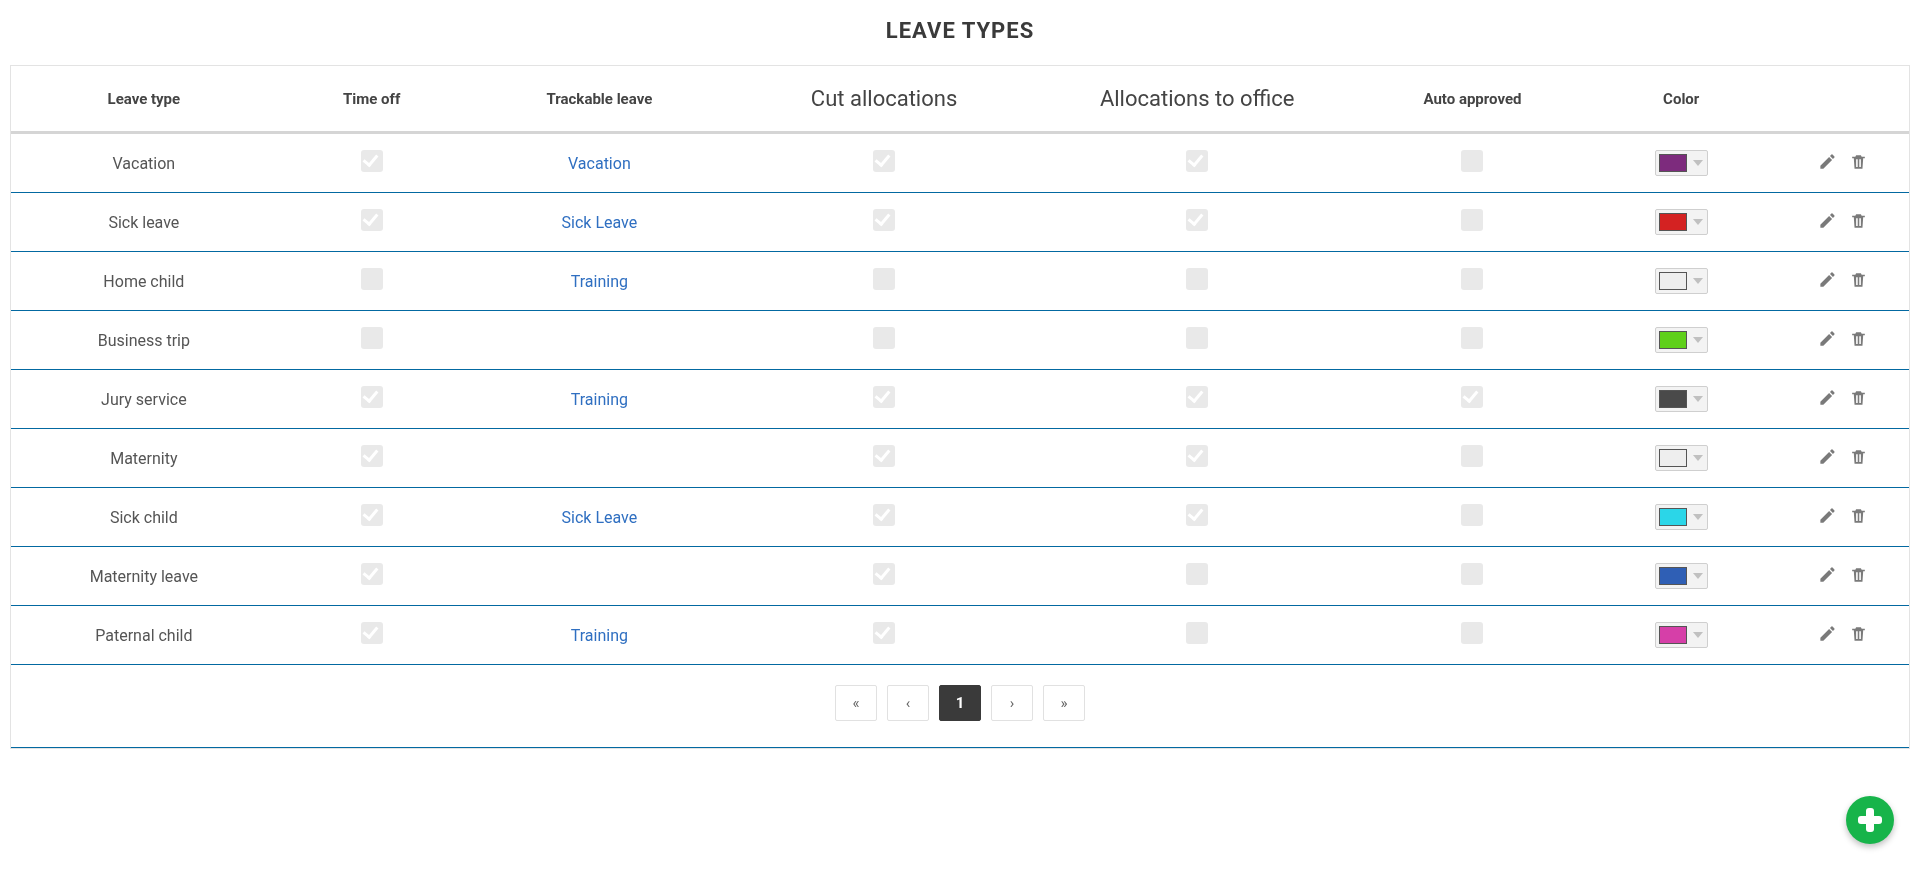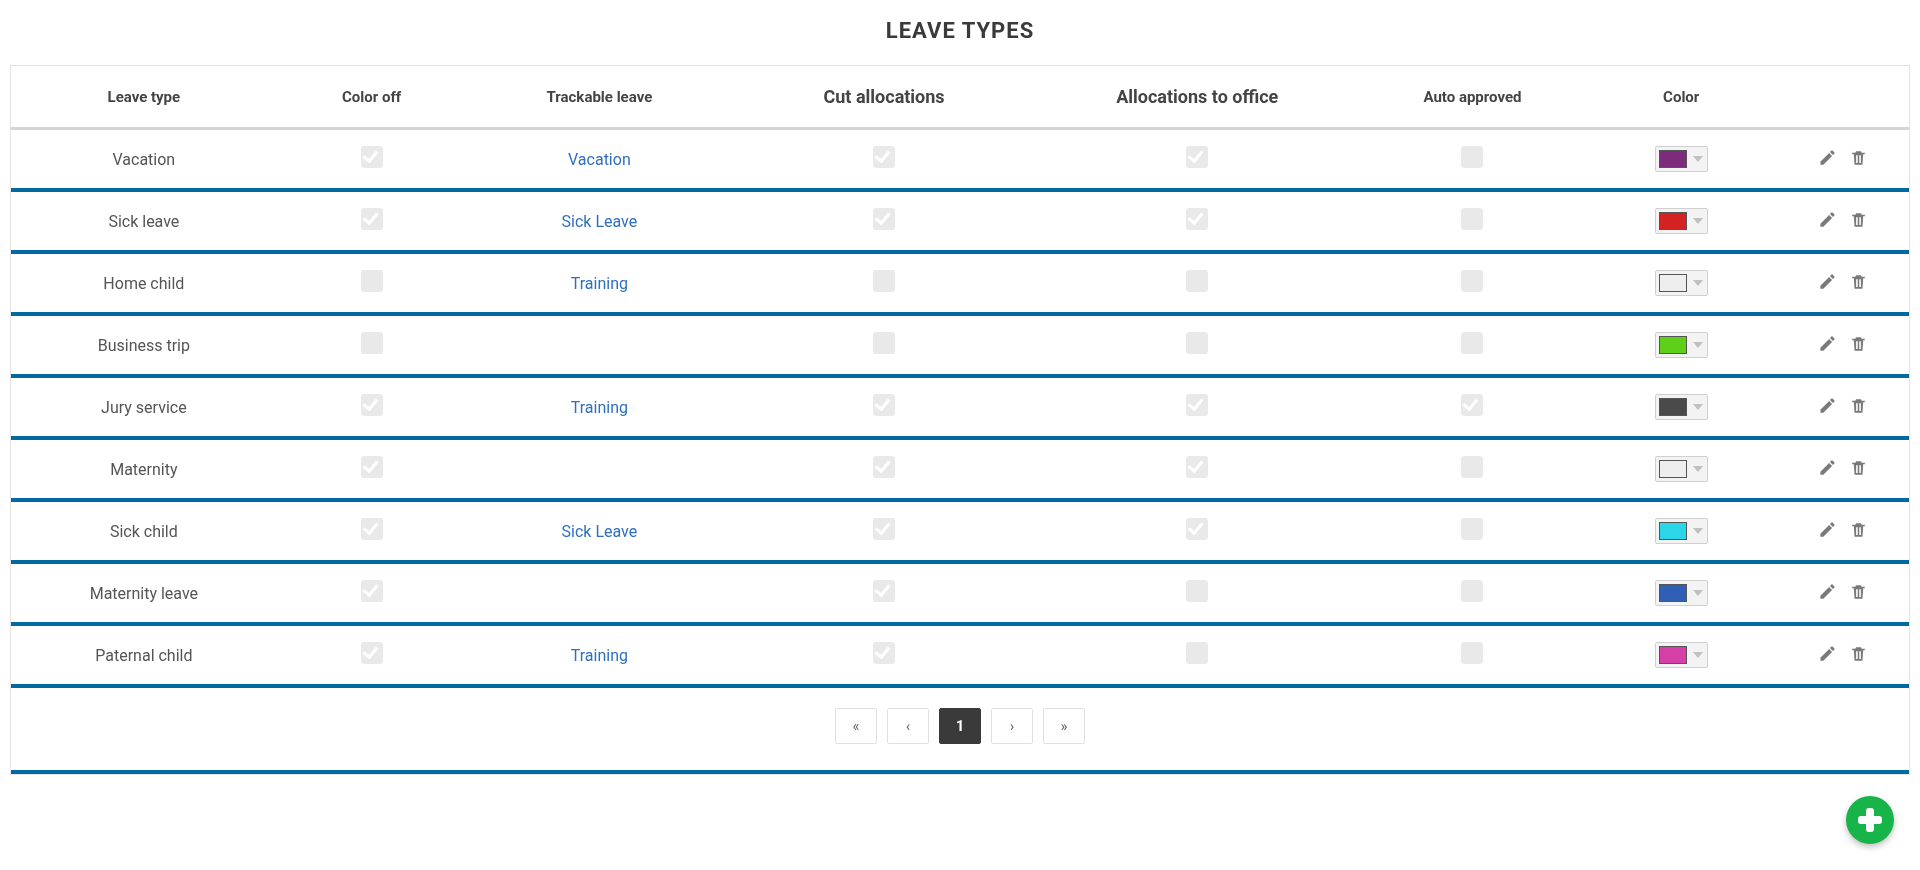--- a/index.html
+++ b/index.html
@@ -30,23 +30,23 @@
   }
   thead th {
     font-size: 15px;
     font-weight: 700;
     color: #444;
     padding: 20px 8px;
     text-align: center;
     border-bottom: 3px solid #d5d5d5;
     background: #fff;
   }
-  thead th.big { font-size: 18px; font-weight: 700; }
+  thead th.big { font-size: 22px; font-weight: 400; }
   tbody tr {
-    border-bottom: 4px solid #0369a1;
+    border-bottom: 1px solid #0369a1;
   }
   tbody td {
     padding: 16px 8px;
     text-align: center;
     font-size: 16px;
     color: #555;
     vertical-align: middle;
     height: 56px;
   }
   .link { color: #2f6fc1; text-decoration: none; font-size: 16px; }
@@ -157,21 +157,21 @@
         <col style="width:14%">
       <col style="width:16%">
         <col style="width:17%">
         <col style="width:12%">
       <col style="width:10%">
         <col style="width:7%">
     </colgroup>
     <thead>
       <tr>
         <th>Leave type</th>
-        <th>Color off</th>
+        <th>Time off</th>
         <th>Trackable leave</th>
         <th class="big">Cut allocations</th>
         <th class="big">Allocations to office</th>
         <th>Auto approved</th>
         <th>Color</th>
         <th></th>
       </tr>
     </thead>
     <tbody id="rows">
         <tr>

